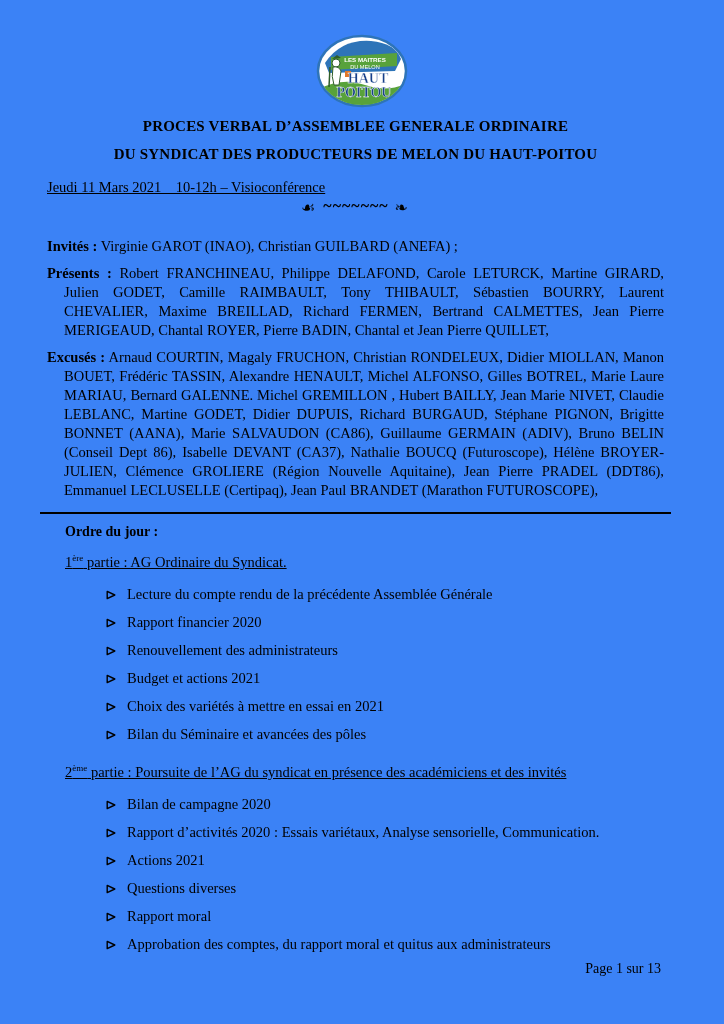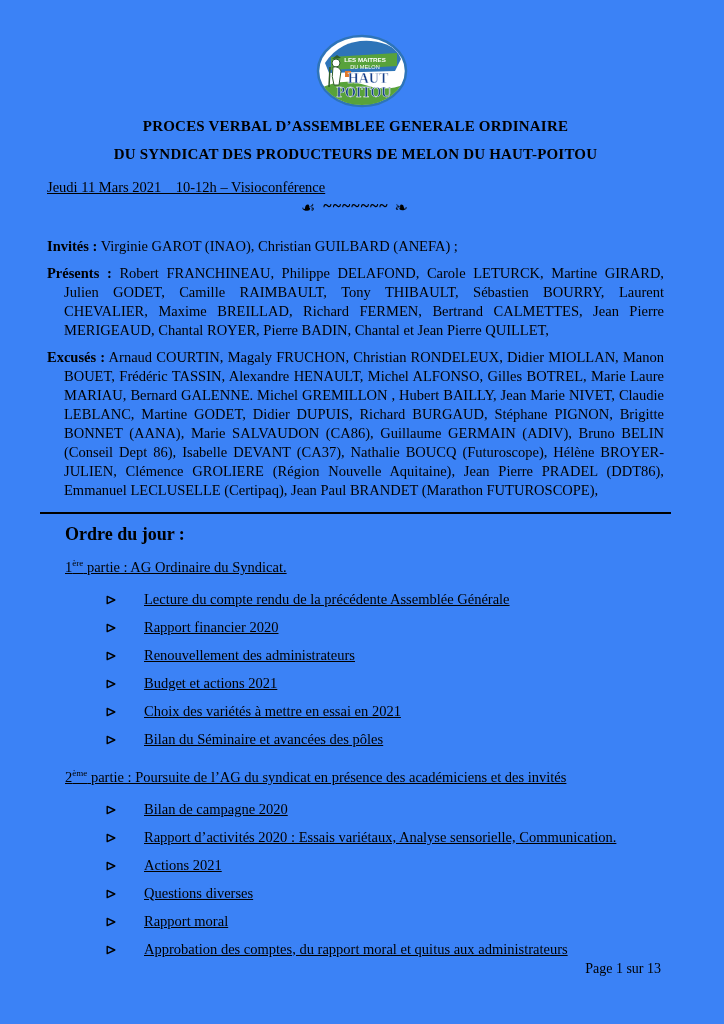--- a/index.html
+++ b/index.html
@@ -21,27 +21,27 @@
   .ornament .tildes { font-weight:bold; letter-spacing:1px; position:relative; top:-2px; }
 
   .attendance { margin-top:20px; }
   .att { margin:0 0 8px 0; font-size:14.5px; line-height:19px; text-align:justify;
          padding-left:17px; text-indent:-17px; }
   .att-label { font-weight:bold; }
 
   .rule { border:none; border-top:2px solid #000; margin:12px 0 0 0; margin-left:-7px; margin-right:-7px; }
 
   .agenda { padding-left:18px; margin-top:10px; }
-  .agenda-heading { font-weight:bold; font-size:18px; }
+  .agenda-heading { font-weight:bold; font-size:14px; }
   .part-heading { margin-top:13px; font-size:14.5px; }
   .part-heading .u { text-decoration:underline; }
   .part-heading sup { font-size:9px; }
 
   ul.agenda-list { list-style:none; margin:15px 0 20px 0; padding:0 0 0 41px; }
-  ul.agenda-list li { display:flex; align-items:baseline; gap:28px; font-size:14.5px; margin-bottom:11px;text-decoration:underline; }
+  ul.agenda-list li { display:flex; align-items:baseline; gap:11px; font-size:14.5px; margin-bottom:11px; }
   .bullet-icon { flex:0 0 auto; position:relative; top:1px; }
 
   .footer { position:absolute; right:63px; bottom:47px; font-size:14px; }
 </style>
 </head>
 <body>
 
 <div class="page">
 
   <div class="logo">

